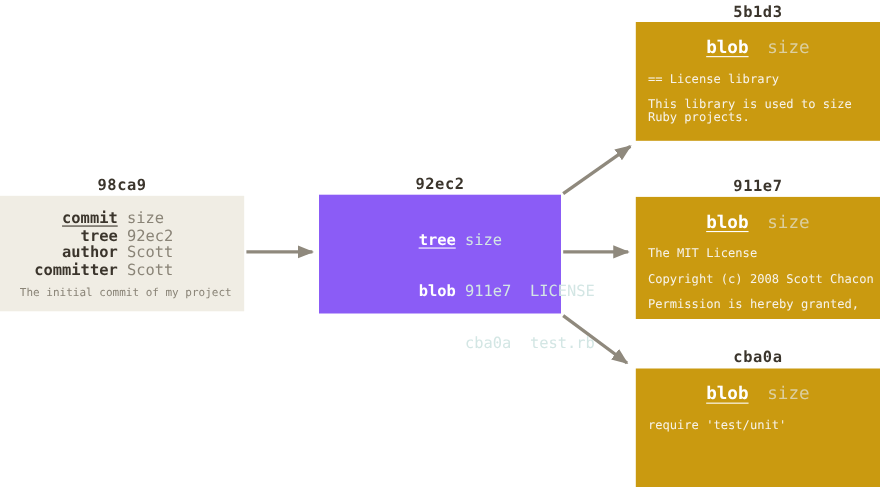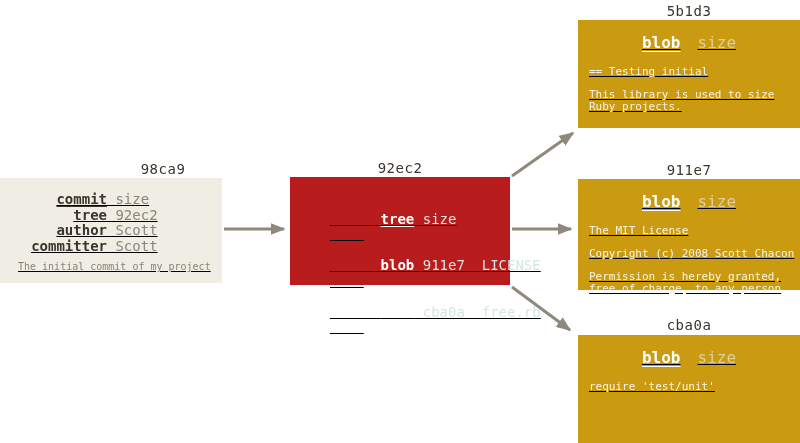--- a/index.html
+++ b/index.html
@@ -10,32 +10,32 @@
     background: #ffffff;
     font-family: "DejaVu Sans Mono", monospace;
     overflow: hidden;
   }
   .arrows {
     position: absolute;
     left: 0; top: 0;
     width: 800px; height: 443px;
     pointer-events: none;
   }
-  .box { position: absolute; box-sizing: border-box; text-decoration: underline; }
+  .box { position: absolute; box-sizing: border-box; }
 
   
   .hash {
     position: absolute;
     font-size: 14px;
-    font-weight: normal;
+    font-weight: bold;
     color: #3B352C;
     text-align: center;
     letter-spacing: 0.5px;
   }
-  #lbl-commit { left: 12px;     width: 222px; top: 161px; padding-left: 40px; }
+  #lbl-commit { left: 0;     width: 222px; top: 161px; }
   #lbl-tree   { left: 290px; width: 220px; top: 160px; }
   #lbl-blob1  { left: 578px; width: 222px; top: 3px;   }
   #lbl-blob2  { left: 578px; width: 222px; top: 162px; }
   #lbl-blob3  { left: 578px; width: 222px; top: 317px; }
 
   
   .commit-box {
     left: 0; top: 178px; width: 222px; height: 105px;
     background: #F0EDE4;
     padding-top: 14px;
@@ -45,21 +45,21 @@
   .cval { color: #8A8477; }
   .u { text-decoration: underline; text-underline-offset: 2px; }
   .caption {
     margin-top: 7px; margin-left: 18px;
     font-size: 10px; color: #8A8477; white-space: pre;
   }
 
   
   .tree-box {
     left: 290px; top: 177px; width: 220px; height: 108px;
-    background: #b91c1c;
+    background: #8b5cf6;
     padding: 19px 0 0 40px;
   }
   .trow { font-size: 14px; line-height: 15.5px; white-space: pre; }
   .tkey { font-weight: bold; color: #FFFFFF; }
   .tval { color: #D3E6E4; }
 
   
   .blob-box { left: 578px; width: 222px; background: #CA9A10; }
   #blob1 { top: 20px;  height: 108px; }
   #blob2 { top: 179px; height: 111px; }
@@ -116,47 +116,46 @@
   </div>
 
   <div class="box tree-box">
     <div class="trow">
       <span class="tkey u">tree</span><span class="tval"> size</span>
     </div>
     <div class="trow">
       <span class="tkey">blob</span><span class="tval"> 911e7  LICENSE</span>
     </div>
     <div class="trow">
-      <span class="tkey">blob</span><span class="tval"> cba0a  free.rb</span>
+      <span class="tkey">blob</span><span class="tval"> cba0a  test.rb</span>
     </div>
   </div>
 
   <div class="box blob-box" id="blob1">
     <div class="blob-header">
       <span class="bh-key">blob</span><span class="bh-val">size</span>
     </div>
     <div class="blob-body">
-      <div class="bline">== Testing initial</div>
+      <div class="bline">== License library</div>
       <div class="bline"></div>
       <div class="bline">This library is used to size</div>
       <div class="bline">Ruby projects.</div>
     </div>
   </div>
 
   <div class="box blob-box" id="blob2">
     <div class="blob-header">
       <span class="bh-key">blob</span><span class="bh-val">size</span>
     </div>
     <div class="blob-body">
       <div class="bline">The MIT License</div>
       <div class="bline"></div>
       <div class="bline">Copyright (c) 2008 Scott Chacon</div>
       <div class="bline"></div>
       <div class="bline">Permission is hereby granted,</div>
-      <div class="bline">free of charge, to any person</div>
     </div>
   </div>
 
   <div class="box blob-box" id="blob3">
     <div class="blob-header">
       <span class="bh-key">blob</span><span class="bh-val">size</span>
     </div>
     <div class="blob-body">
       <div class="bline">require 'test/unit'</div>
       <div class="bline"></div>

